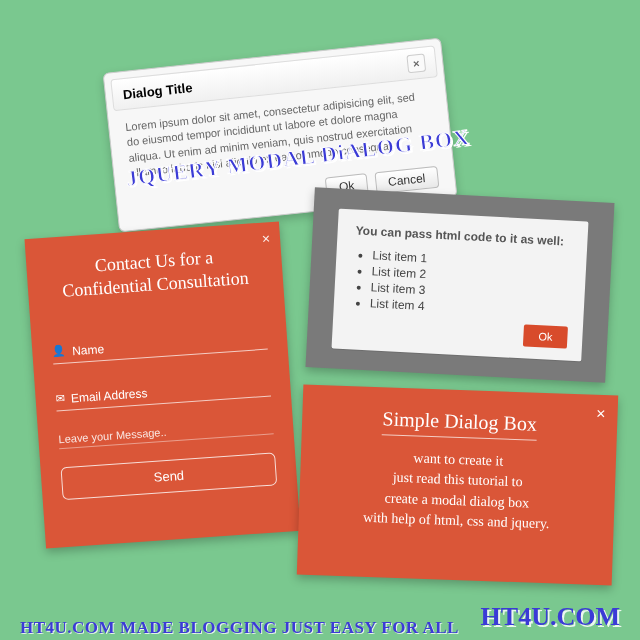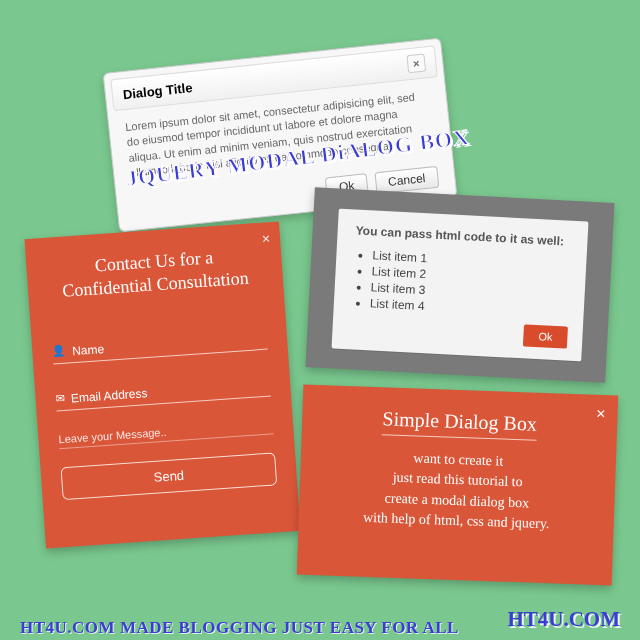--- a/index.html
+++ b/index.html
@@ -198,21 +198,21 @@
     font-size: 17px;
     color: #3b3bd6;
     text-shadow: 1px 1px 0 rgba(255,255,255,.8);
     letter-spacing: .5px;
   }
   .brand {
     position: absolute;
     right: 20px; bottom: 8px;
     font-family: 'Comic Sans MS', cursive;
     font-weight: bold;
-    font-size: 21px;
+    font-size: 26px;
     color: #3b3bd6;
     text-shadow: 2px 2px 0 rgba(255,255,255,.85);
   }
 </style>
 </head>
 <body>
 
 <div class="stage">
 
   <div class="card1">

